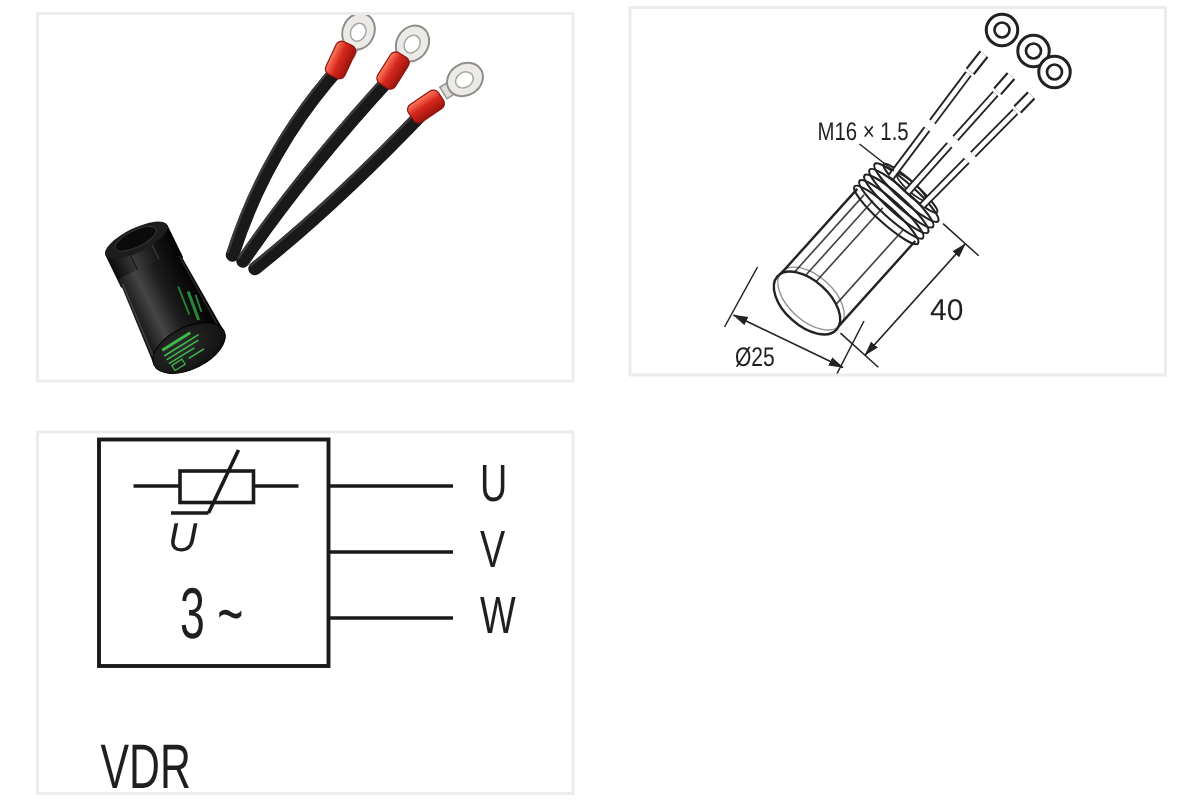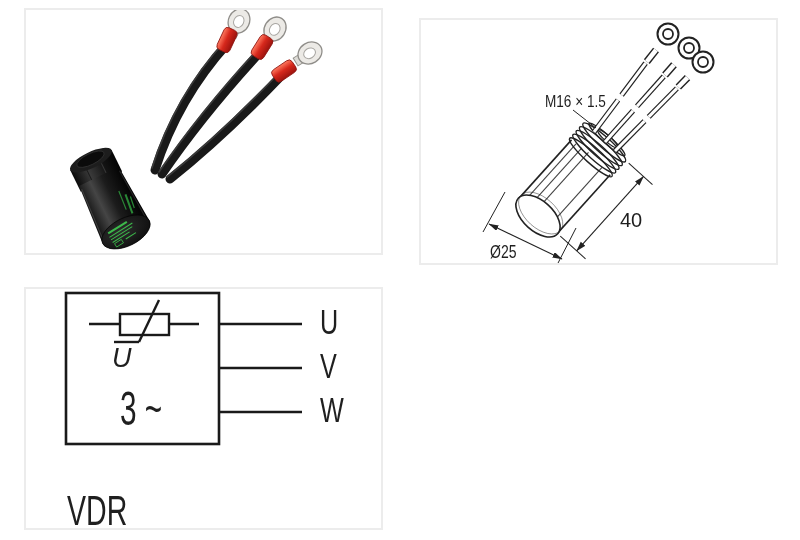--- a/index.html
+++ b/index.html
@@ -6,21 +6,21 @@
   body{
     width:800px;height:540px;position:relative;overflow:hidden;
     background:#ffffff;
     font-family:"Liberation Sans","DejaVu Sans",sans-serif;
   }
   .panel{
     position:absolute;background:#ffffff;
     border:2px solid #ececec;box-sizing:border-box;
   }
   #panel-photo   {left:24px; top:8px;   width:359px;height:247px;}
-  #panel-drawing {left:419px;top:18px;   width:359px;height:247px;}
+  #panel-drawing {left:419px;top:4px;   width:359px;height:247px;}
   #panel-schematic{left:24px;top:287px; width:359px;height:243px;}
   .panel svg{display:block;width:100%;height:100%;}
   svg text{font-family:"Liberation Sans","DejaVu Sans",sans-serif;fill:#1f1f1f;}
 </style>
 </head>
 <body>
 
 <div class="panel" id="panel-photo">
   <svg viewBox="0 0 355 243">
     <defs>

